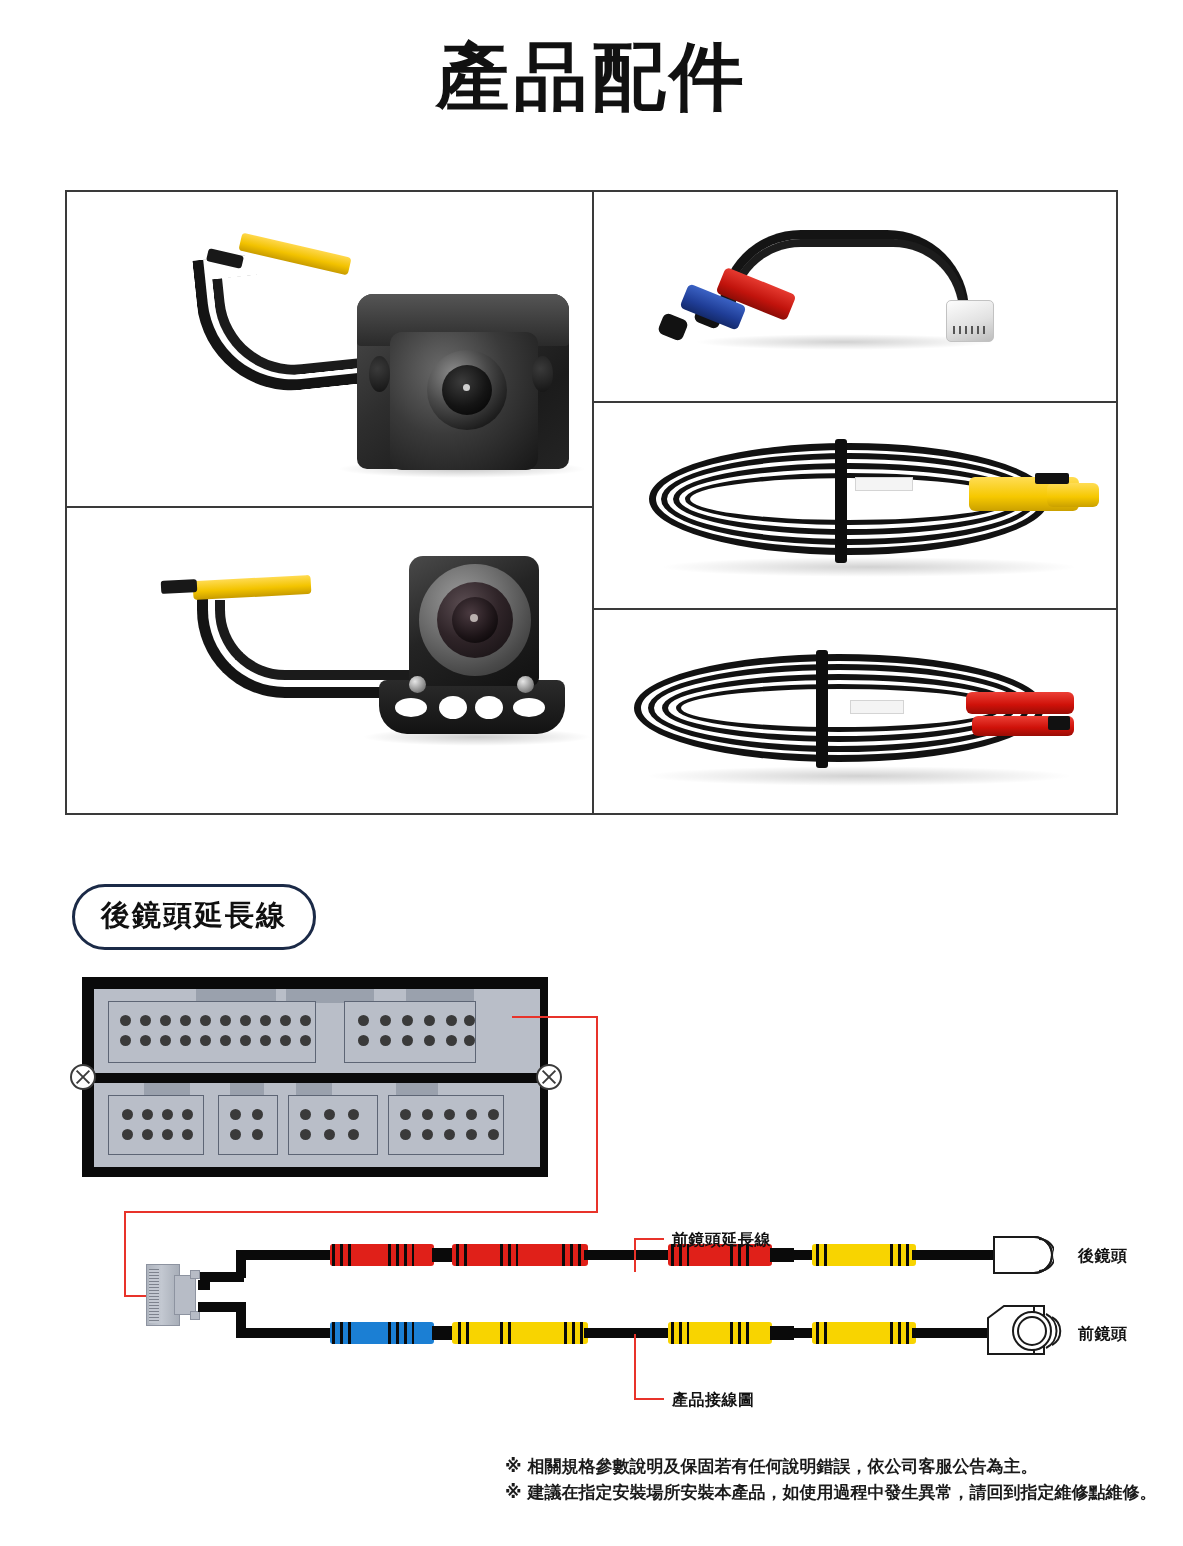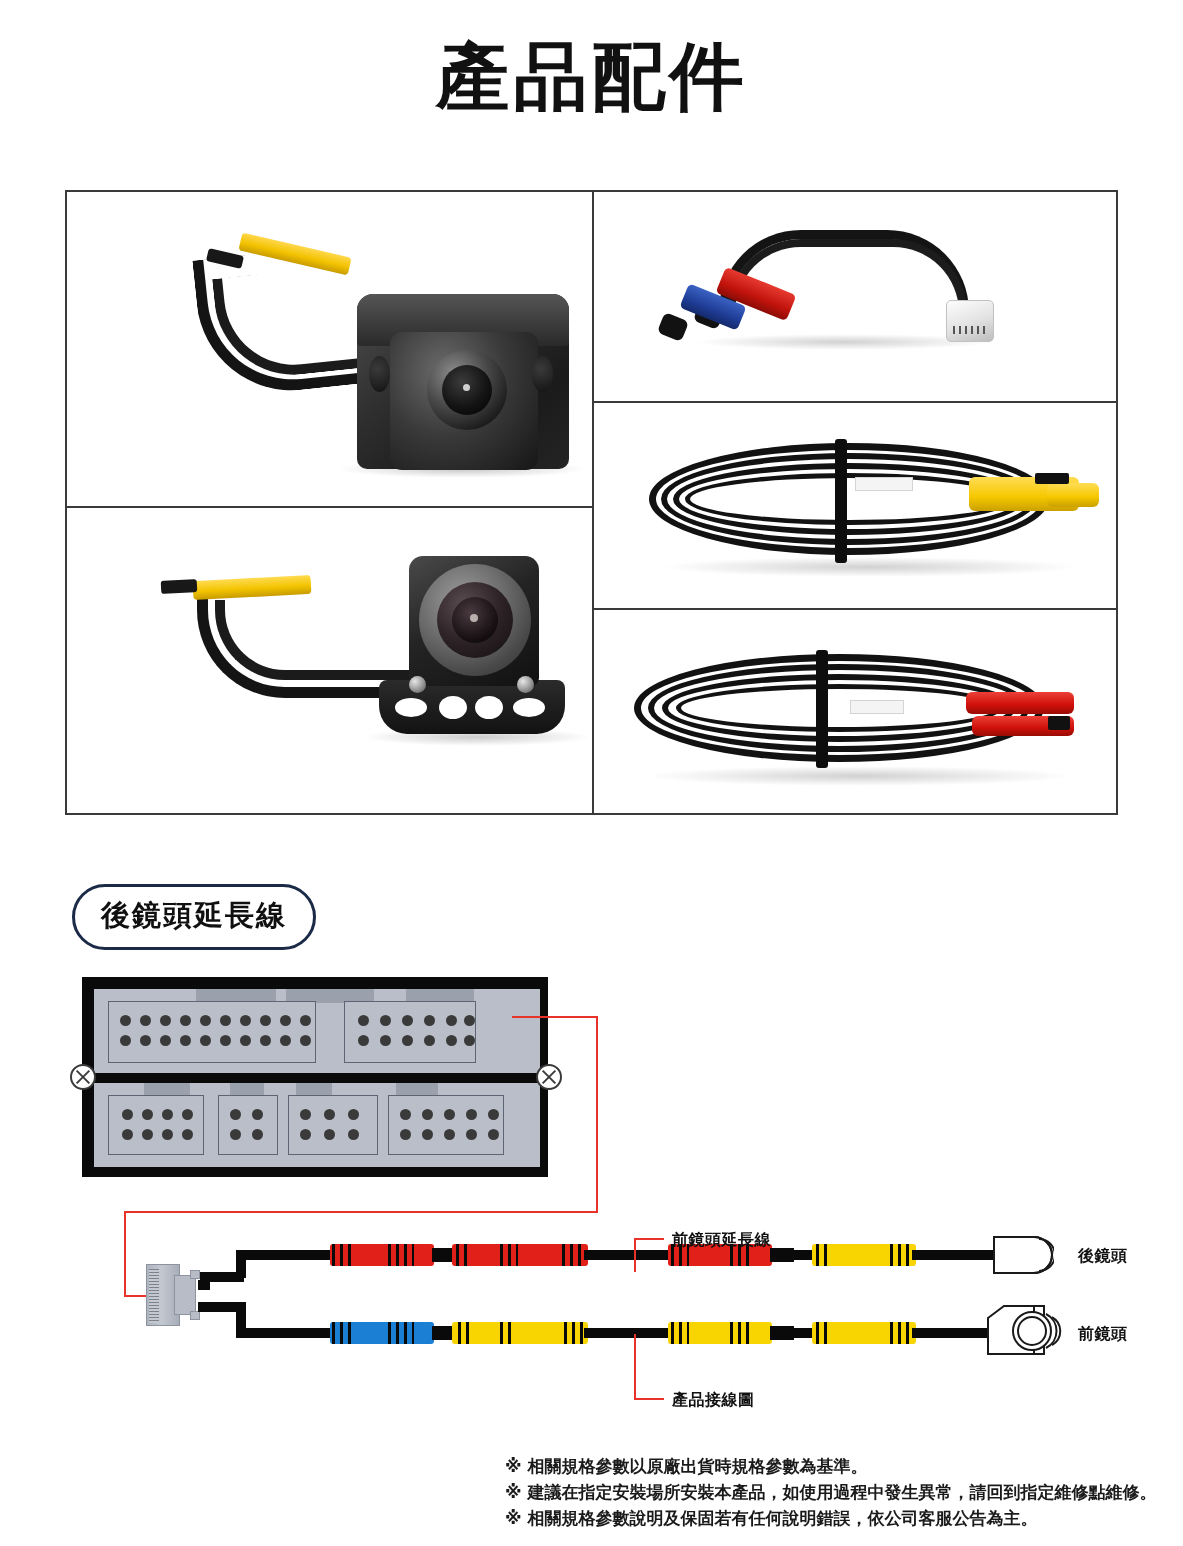--- a/index.html
+++ b/index.html
@@ -746,16 +746,15 @@
 
   <div class="trace" style="left:634px; top:384px; width:2px;  height:66px;"></div>
   <div class="trace" style="left:634px; top:448px; width:30px; height:2px;"></div>
   <div class="diag-label" style="left:672px; top:440px;">產品接線圖</div>
 
   <div class="diag-label" style="left:1078px; top:296px;">後鏡頭</div>
   <div class="diag-label" style="left:1078px; top:374px;">前鏡頭</div>
 </div>
 
 <div class="notes">
-  <div class="note-line">※ 相關規格參數以原廠出貨時規格參數為基準。</div>
+  <div class="note-line">※ 相關規格參數說明及保固若有任何說明錯誤，依公司客服公告為主。</div>
   <div class="note-line">※ 建議在指定安裝場所安裝本產品，如使用過程中發生異常，請回到指定維修點維修。</div>
-  <div class="note-line">※ 相關規格參數說明及保固若有任何說明錯誤，依公司客服公告為主。</div>
 </div>
 
 </body></html>

